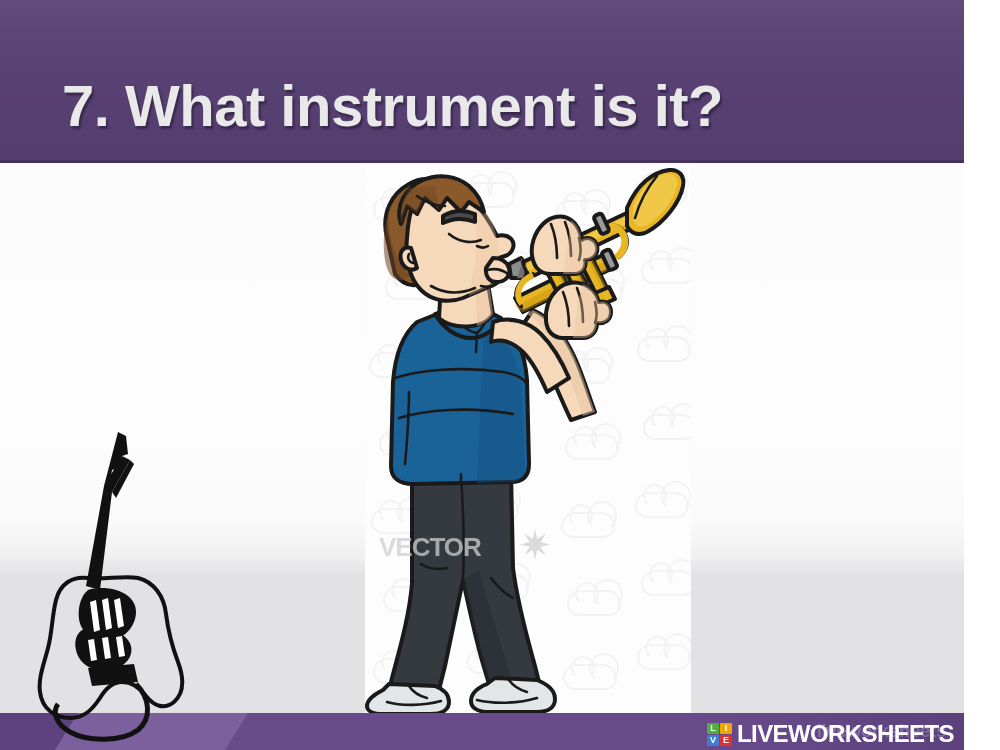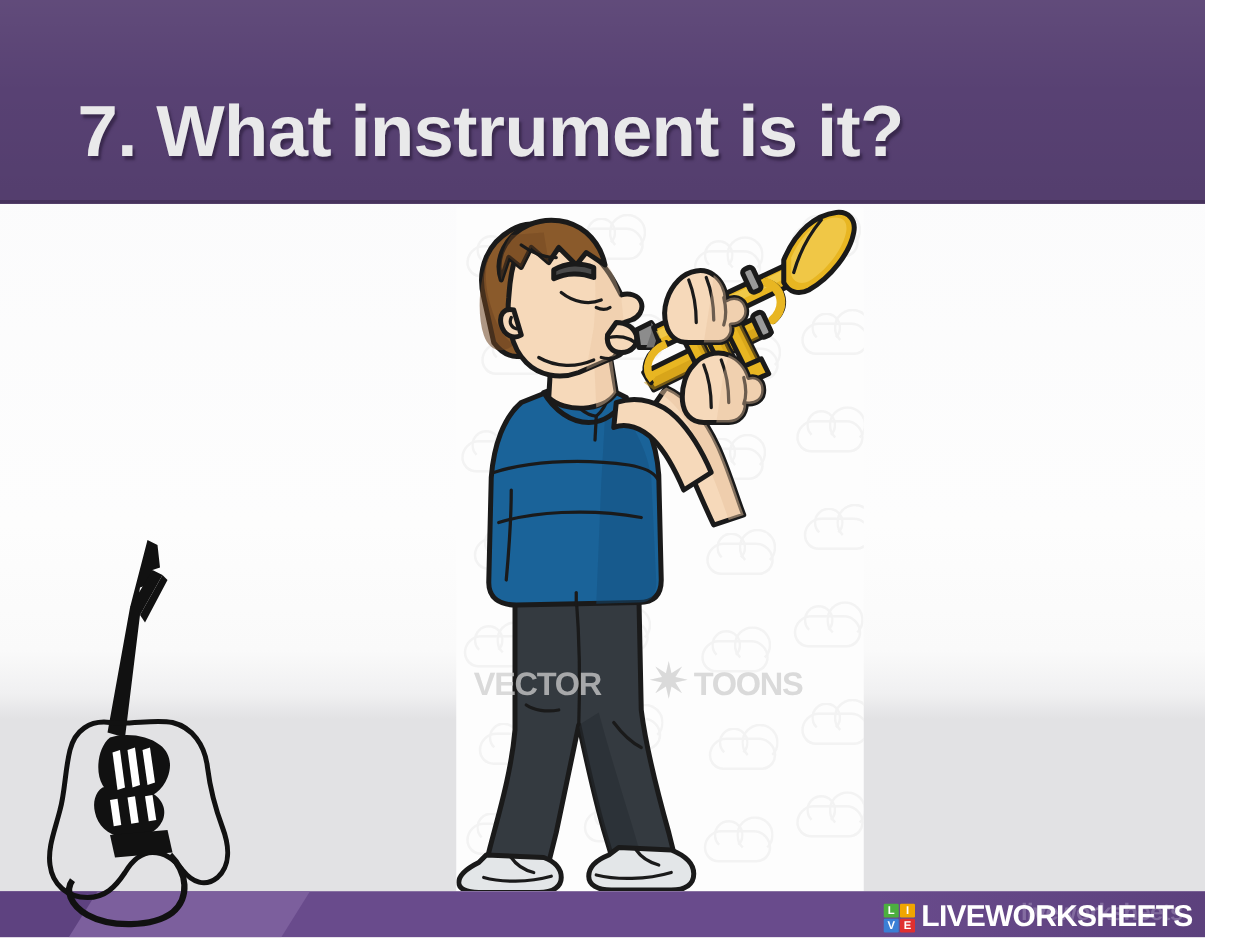--- a/index.html
+++ b/index.html
@@ -341,21 +341,20 @@
              C180 143 184 132 190 126 Z"></path>
         <path class="olthin" d="M198 126 C202 136 204 148 204 160"></path>
         <path class="olthin" d="M212 122 C216 132 218 144 218 156"></path>
         <path class="olthin" d="M230 136 C232 144 232 152 230 157"></path>
         <path fill="#e8c49f" opacity=".4" d="M218 118 C226 121 232 128 234 136 C240 134 246 138 246 146 C246 154 240 158 232 157 C232 166 226 172 218 172 L208 172 L214 132 Z"></path>
       </svg>
     </div>
 
     <div class="wm-text-big">VECTOR</div>
     <div class="wm-star">✷</div>
-    <div class="wm-text-big" style="left:190px; bottom:150px;">TOONS</div>
   </div>
 
   <div class="guitar-deco">
     <svg viewBox="0 0 160 320" xmlns="http://www.w3.org/2000/svg">
 
       <path fill="#111111" d="M92 2 L100 6 L102 24 L96 26 L92 38 L86 40 L84 54 L78 56 Z"></path>
 
       <path fill="#111111" d="M78 56 L96 26 L104 30 L86 62 L74 160 L60 156 Z"></path>
       <path fill="#111111" d="M86 62 L104 30 L108 34 L90 68 Z"></path>
 

